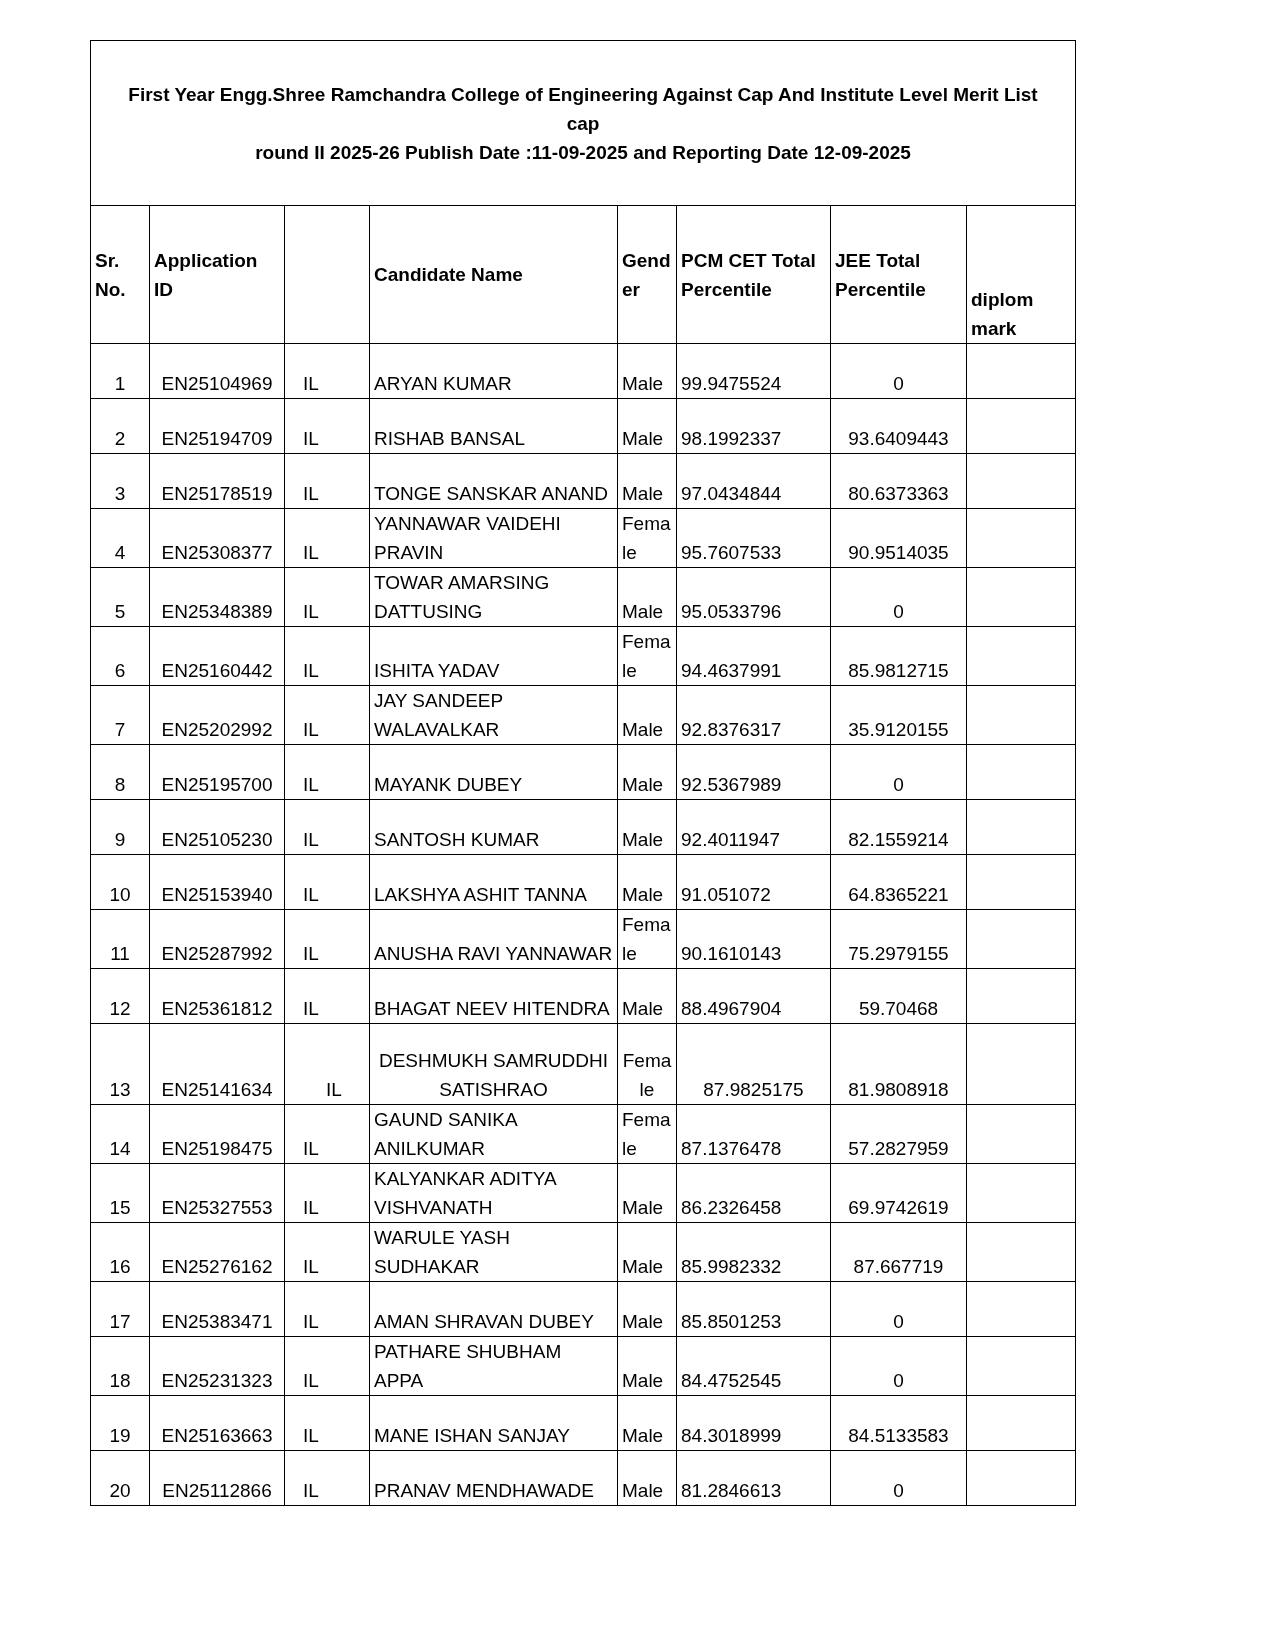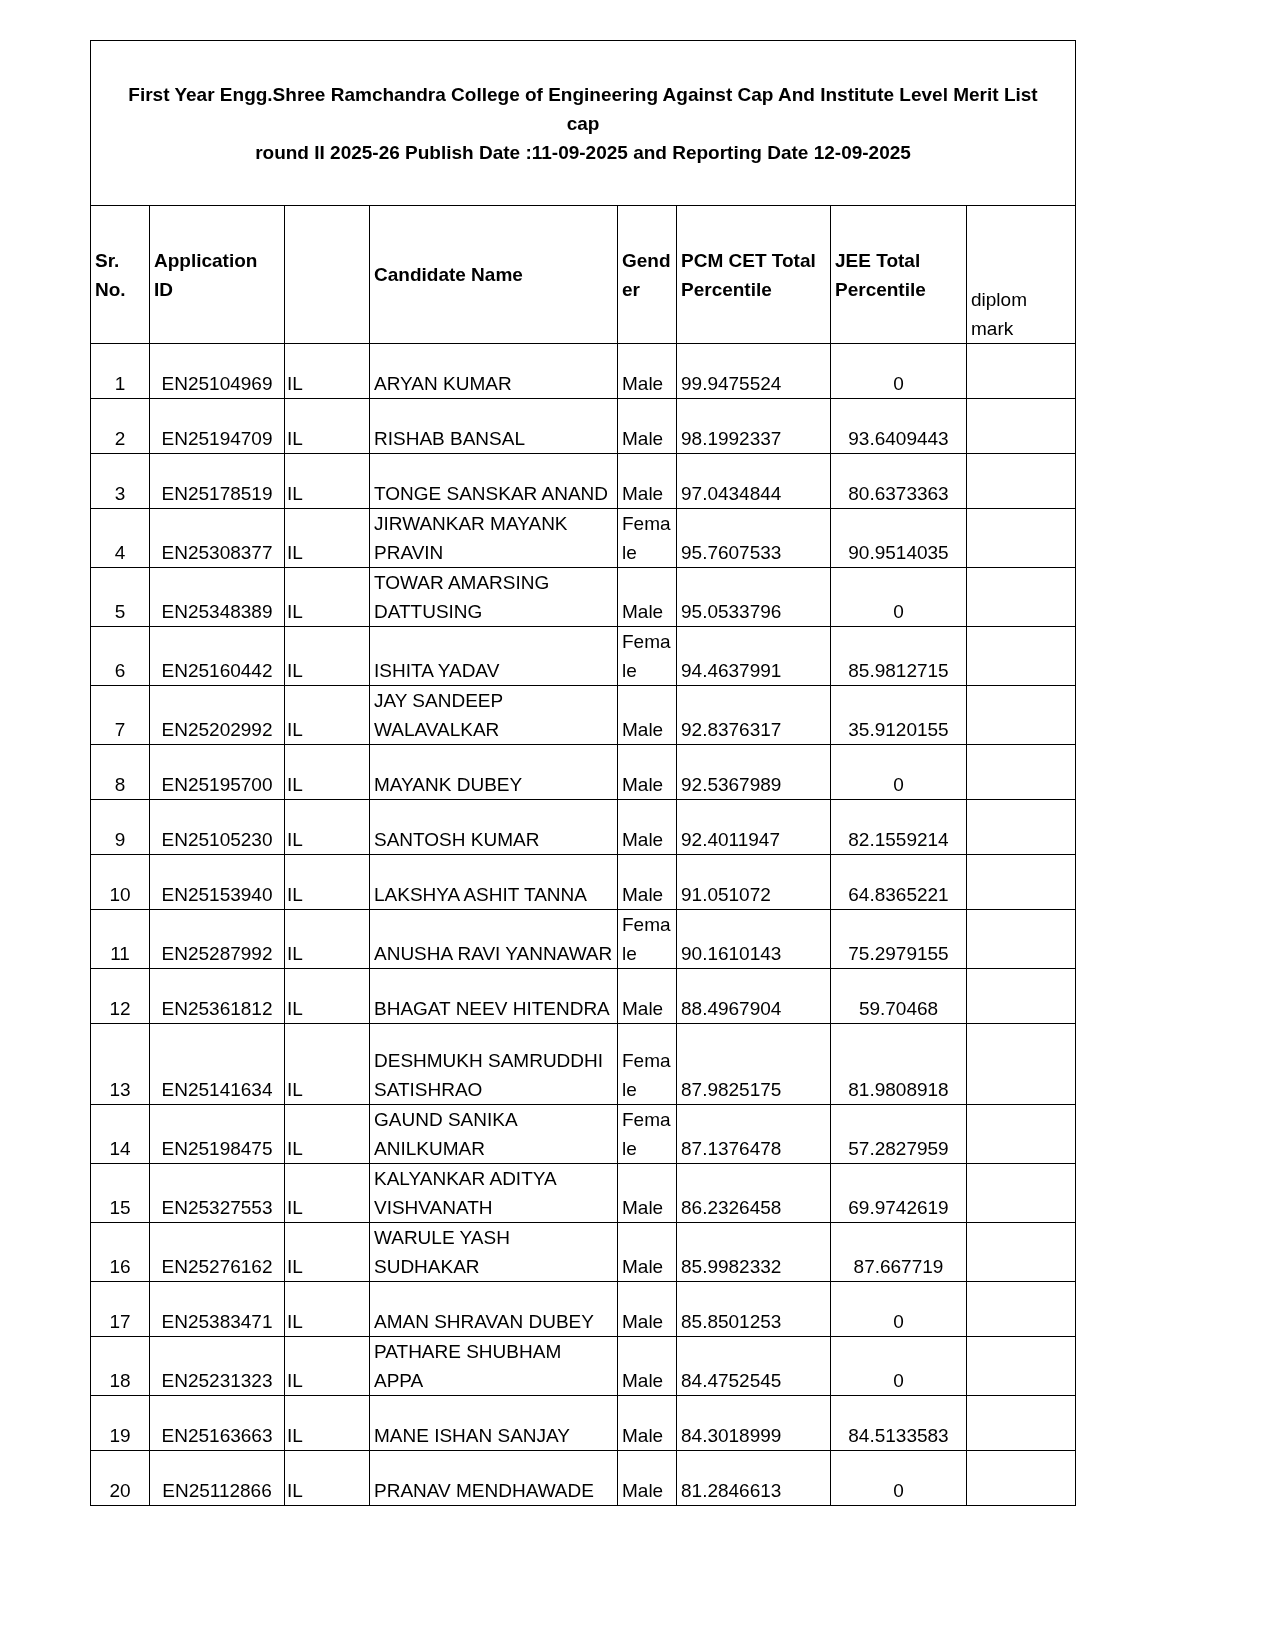--- a/index.html
+++ b/index.html
@@ -3,25 +3,25 @@
 <meta charset="utf-8">
 <style>
   html, body { margin:0; padding:0; background:#ffffff; }
   body { width:1275px; height:1650px; position:relative; font-family:"Liberation Sans", "DejaVu Sans", sans-serif; color:#000; }
   .sheet { position:absolute; left:90px; top:40px; width:985px; }
   table { border-collapse:collapse; width:985px; table-layout:fixed; }
   td { border:1.5px solid #000; padding:0 4px; font-size:19px; vertical-align:bottom; line-height:29px; overflow:hidden; }
   .title-cell { height:164px; text-align:center; vertical-align:middle; font-weight:bold; font-size:19px; line-height:29px; padding:0 20px; }
   .hdr td { height:137px; font-weight:bold; vertical-align:middle; }
   .hdr td.c { text-align:left; }
-  .hdr td.diploma { font-weight:normal; vertical-align:bottom; padding-bottom:0; }
+  .hdr td.diploma { font-weight:bold; vertical-align:bottom; padding-bottom:0; }
   tr.row td { height:54px; }
-  tr.row td.tall { height:80px; }
+  tr.row td.tall { height:80px;text-align:center; }
   td.c { text-align:center; }
-  td.il { padding-left:2px; }
+  td.il { padding-left:18px; }
 </style>
 </head>
 <body>
 
 <div class="sheet">
   <table>
     <colgroup>
       <col style="width:59px">
         <col style="width:135px">
         <col style="width:85px">
@@ -154,21 +154,21 @@
           <td class="c">
             <div>4</div>
           </td>
           <td class="c">
             <div>EN25308377</div>
           </td>
           <td class="il">
             <div>IL</div>
           </td>
           <td>
-            <div>JIRWANKAR MAYANK</div>
+            <div>YANNAWAR VAIDEHI</div>
             <div>PRAVIN</div>
           </td>
           <td>
             <div>Fema</div>
             <div>le</div>
           </td>
           <td>
             <div>95.7607533</div>
           </td>
           <td class="c">

